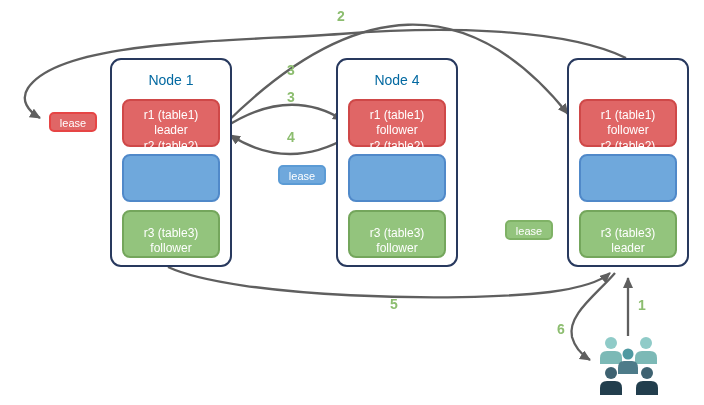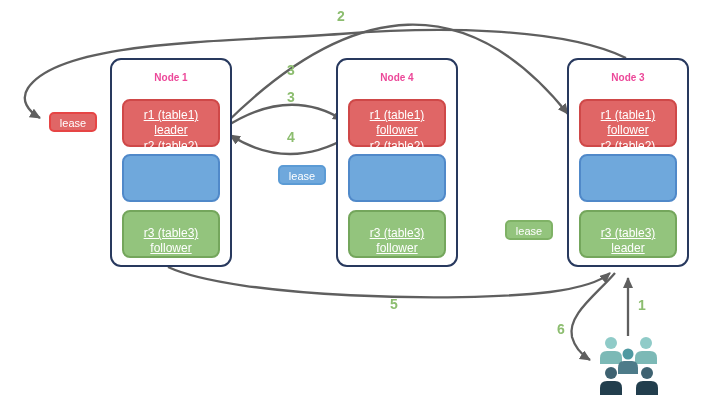--- a/index.html
+++ b/index.html
@@ -7,26 +7,26 @@
     position:relative;width:704px;height:405px;background:#ffffff;overflow:hidden;
     font-family:"Liberation Sans", sans-serif;
   }
   .arrow-layer{position:absolute;left:0;top:0;width:704px;height:405px;}
   .node{
     position:absolute;top:58px;width:122px;height:209px;background:#ffffff;
     border:2px solid #28395e;border-radius:11px;box-sizing:border-box;
   }
   .node-title{
     position:absolute;top:12px;left:0;right:0;text-align:center;
-    font-size:10px;font-weight:bold;color:#ec4899;
+    font-size:14px;font-weight:normal;color:#0369a1;
   }
   .replica{
     position:absolute;left:10px;width:98px;height:48px;border-radius:8px;
     color:#ffffff;font-size:12px;line-height:15px;text-align:center;
-    display:flex;flex-direction:column;justify-content:center;box-sizing:border-box;text-decoration:underline;
+    display:flex;flex-direction:column;justify-content:center;box-sizing:border-box;
   }
   .replica.red{background:#e06666;border:2px solid #cf4848;}
   .replica.blue{background:#6fa8dc;border:2px solid #5089c9;gap:48px;}
   .replica.green{background:#93c47d;border:2px solid #74a65c;justify-content:flex-end;}
   .r1{top:39px}.r2{top:94px}.r3{top:150px}
   .lease{
     position:absolute;height:20px;line-height:18px;width:48px;text-align:center;
     color:#ffffff;font-size:11px;border-radius:5px;box-sizing:border-box;
   }
   .lease.red-lease{background:#e06666;border:2px solid #e64545;}
@@ -86,21 +86,20 @@
       <div>r2 (table2)</div>
       <div>leader</div>
     </div>
     <div class="replica green r3">
       <div>r3 (table3)</div>
       <div>follower</div>
     </div>
   </div>
 
   <div class="node" style="left:567px">
-    <div class="node-title">Node 3</div>
     <div class="replica red r1">
       <div>r1 (table1)</div>
       <div>follower</div>
     </div>
     <div class="replica blue r2">
       <div>r2 (table2)</div>
       <div>follower</div>
     </div>
     <div class="replica green r3">
       <div>r3 (table3)</div>

